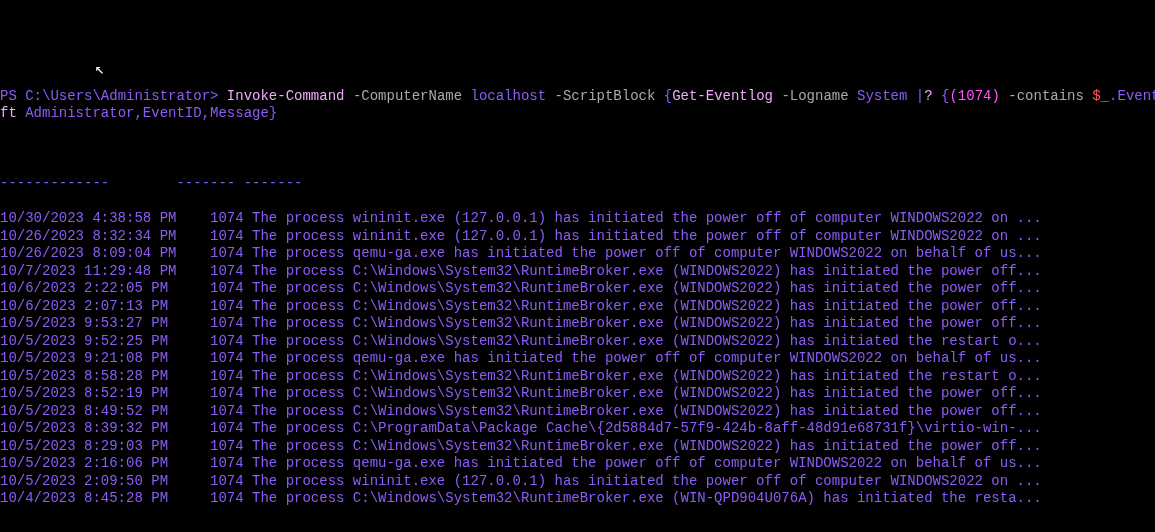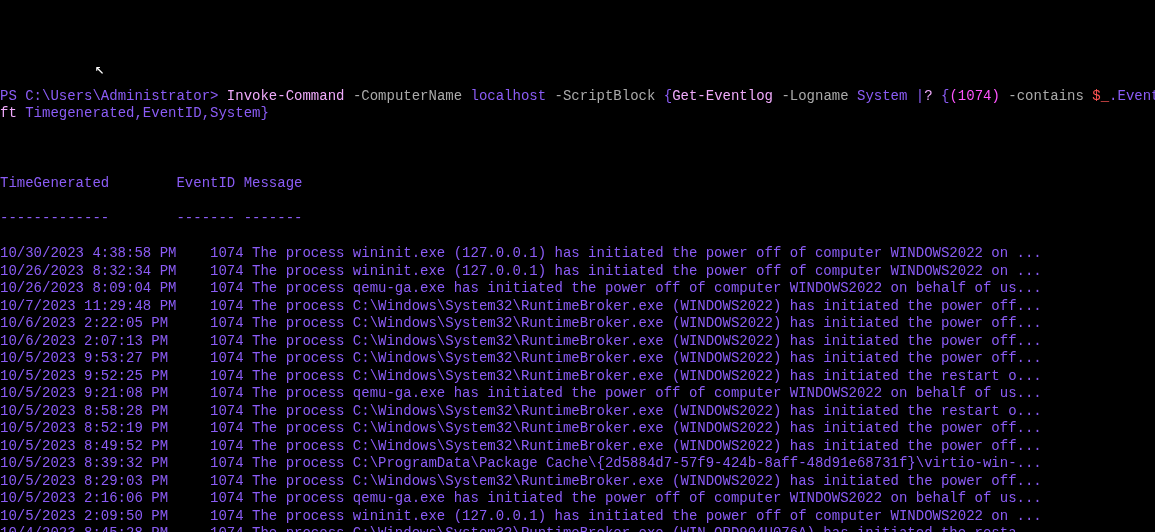--- a/index.html
+++ b/index.html
@@ -43,23 +43,22 @@
       white-space: pre;
     }
   </style>
 </head>
 <body>
 
 
 
 <div class="terminal">
 <div class="prompt-line"><span class="white">PS </span><span class="white">C:\Users\Administrator&gt; </span><span class="yellow">Invoke-Command</span><span class="gray"> -ComputerName</span><span class="white"> localhost</span><span class="gray"> -ScriptBlock</span><span class="white"> {</span><span class="yellow">Get-Eventlog</span><span class="gray"> -Logname</span><span class="white"> System </span><span class="white">|</span><span class="yellow">? </span><span class="white">{</span><span class="magenta">(1074)</span><span class="gray"> -contains </span><span class="red">$_</span><span class="white">.EventID</span>
-<span class="yellow">ft</span><span class="white"> Timegenerated,EventID,System</span><span class="white">}</span></div>
+<span class="yellow">ft</span><span class="white"> Administrator,EventID,Message</span><span class="white">}</span></div>
 <div class="blank-line"></div>
-<div class="row"><span class="white">TimeGenerated</span><span class="white">        </span><span class="white">EventID</span><span class="white"> </span><span class="white">Message</span></div>
 <div class="header-underline white">-------------        ------- -------</div>
 <div id="rows-container"><div class="row white">10/30/2023 4:38:58 PM    1074 The process wininit.exe (127.0.0.1) has initiated the power off of computer WINDOWS2022 on ...</div><div class="row white">10/26/2023 8:32:34 PM    1074 The process wininit.exe (127.0.0.1) has initiated the power off of computer WINDOWS2022 on ...</div><div class="row white">10/26/2023 8:09:04 PM    1074 The process qemu-ga.exe has initiated the power off of computer WINDOWS2022 on behalf of us...</div><div class="row white">10/7/2023 11:29:48 PM    1074 The process C:\Windows\System32\RuntimeBroker.exe (WINDOWS2022) has initiated the power off...</div><div class="row white">10/6/2023 2:22:05 PM     1074 The process C:\Windows\System32\RuntimeBroker.exe (WINDOWS2022) has initiated the power off...</div><div class="row white">10/6/2023 2:07:13 PM     1074 The process C:\Windows\System32\RuntimeBroker.exe (WINDOWS2022) has initiated the power off...</div><div class="row white">10/5/2023 9:53:27 PM     1074 The process C:\Windows\System32\RuntimeBroker.exe (WINDOWS2022) has initiated the power off...</div><div class="row white">10/5/2023 9:52:25 PM     1074 The process C:\Windows\System32\RuntimeBroker.exe (WINDOWS2022) has initiated the restart o...</div><div class="row white">10/5/2023 9:21:08 PM     1074 The process qemu-ga.exe has initiated the power off of computer WINDOWS2022 on behalf of us...</div><div class="row white">10/5/2023 8:58:28 PM     1074 The process C:\Windows\System32\RuntimeBroker.exe (WINDOWS2022) has initiated the restart o...</div><div class="row white">10/5/2023 8:52:19 PM     1074 The process C:\Windows\System32\RuntimeBroker.exe (WINDOWS2022) has initiated the power off...</div><div class="row white">10/5/2023 8:49:52 PM     1074 The process C:\Windows\System32\RuntimeBroker.exe (WINDOWS2022) has initiated the power off...</div><div class="row white">10/5/2023 8:39:32 PM     1074 The process C:\ProgramData\Package Cache\{2d5884d7-57f9-424b-8aff-48d91e68731f}\virtio-win-...</div><div class="row white">10/5/2023 8:29:03 PM     1074 The process C:\Windows\System32\RuntimeBroker.exe (WINDOWS2022) has initiated the power off...</div><div class="row white">10/5/2023 2:16:06 PM     1074 The process qemu-ga.exe has initiated the power off of computer WINDOWS2022 on behalf of us...</div><div class="row white">10/5/2023 2:09:50 PM     1074 The process wininit.exe (127.0.0.1) has initiated the power off of computer WINDOWS2022 on ...</div><div class="row white">10/4/2023 8:45:28 PM     1074 The process C:\Windows\System32\RuntimeBroker.exe (WIN-QPD904U076A) has initiated the resta...</div></div>
 
 
 
 </div>
 
 <span class="mouse-cursor" style="left:95px; top:60px;">↖</span>
 
 

